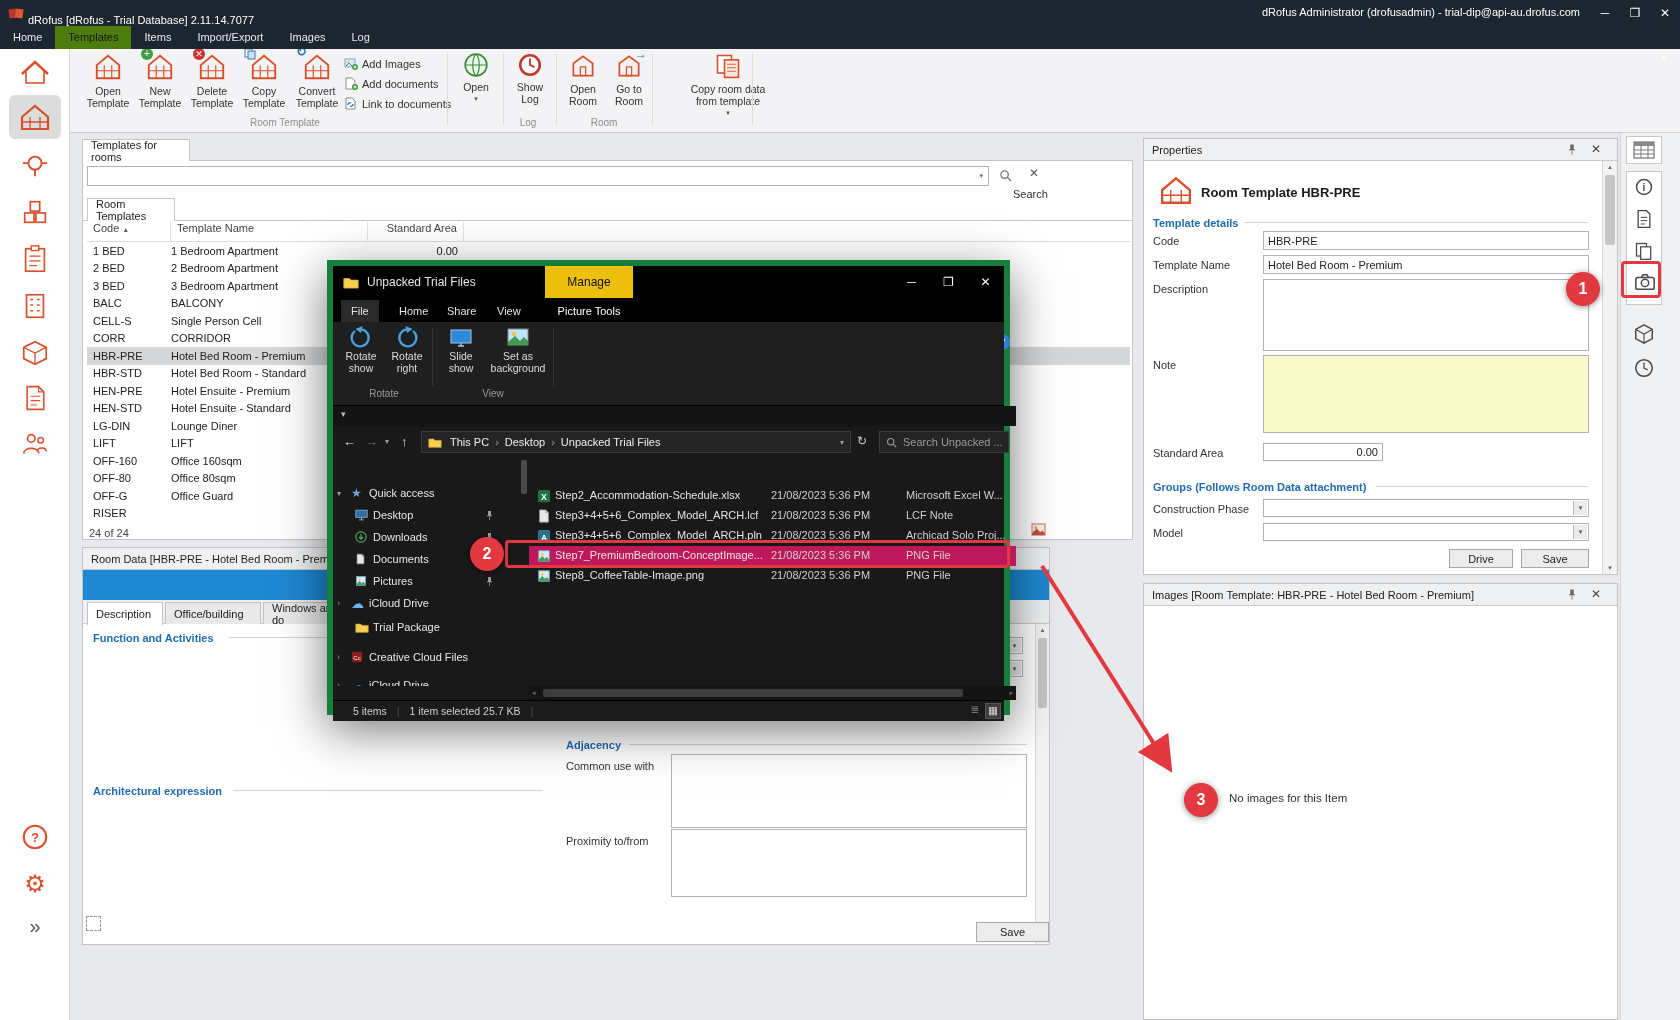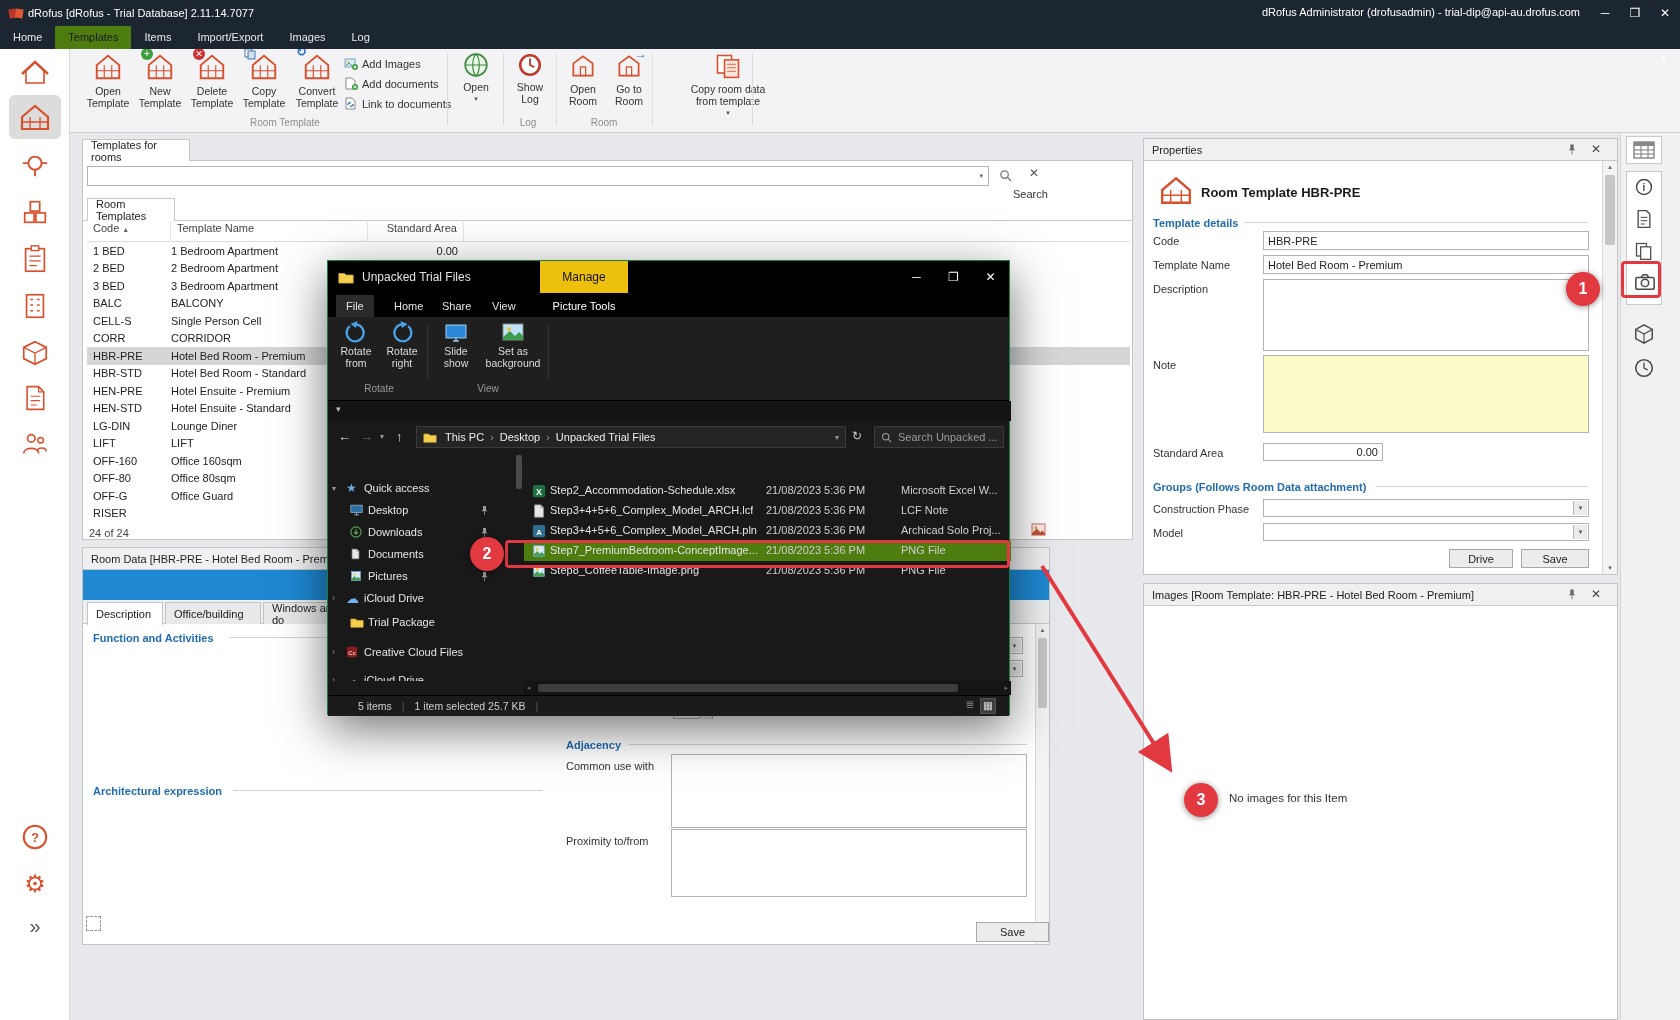--- a/index.html
+++ b/index.html
@@ -1,20 +1,20 @@
 <!DOCTYPE html>
 <html><head>
 <meta charset="utf-8">
 <style>
 *{margin:0;padding:0;box-sizing:border-box}
 html,body{width:1680px;height:1020px}
 body{position:relative;background:#e7e9ec;font-family:"Liberation Sans",sans-serif;font-size:11px;color:#222;overflow:hidden}
 .abs{position:absolute}
 svg{display:block}
-.titlebar{position:absolute;left:0;top:0;width:1680px;height:26px;background:#1c2630;color:#fff;display:flex;align-items:center;z-index:5}
+.titlebar{position:absolute;left:0;top:0;width:1680px;height:26px;background:#1c2630;color:#fff;display:flex;align-items:flex-end;z-index:5}
 .titlebar .t{font-size:11px;margin-left:8px}
 .wbtns{position:absolute;right:0;top:0;display:flex}
 .wbtn{width:30px;height:26px;display:flex;align-items:center;justify-content:center;color:#fff;font-size:12px}
 .tabbar{position:absolute;left:0;top:26px;width:1680px;height:23px;background:#1c2630;display:flex;z-index:5}
 .mtab{height:23px;line-height:23px;padding:0 13px;color:#e8e8e8;font-size:11px}
 .mtab.active{background:#4d7c0f;color:#1a1a1a}
 .ribbon{position:absolute;left:0;top:49px;width:1680px;height:84px;background:#f3f2f4;border-bottom:1px solid #cfcfcf;z-index:4}
 .bigbtn{position:absolute;top:3px;display:flex;flex-direction:column;align-items:center;text-align:center;font-size:10.5px;color:#333;line-height:12px}
 .bigbtn .lab{margin-top:3px}
 .smallbtn{position:absolute;height:17px;display:flex;align-items:center;gap:4px;font-size:11px;color:#333}
@@ -36,32 +36,32 @@
 .thead{display:flex;font-size:11px;color:#444}
 .trow{display:flex;height:17.5px;align-items:center;font-size:11px;color:#222}
 .trow.sel{background:#d4d6d8}
 .c-code{width:84px;padding-left:6px}
 .c-name{width:197px}
 .c-area{width:96px;text-align:right;padding-right:6px}
 .scroll{position:absolute;background:#f3f3f3;border-left:1px solid #d8d8d8}
 .thumb{position:absolute;background:#c6c6c6;border-radius:2px}
 .sarr{position:absolute;font-size:7px;color:#666;width:100%;text-align:center}
 
-.xw{position:absolute;left:327px;top:260px;width:683px;height:455px;background:#191919;z-index:50;box-shadow:0 14px 45px rgba(0,0,0,.55);font-size:11px;color:#e4e4e4;border:1px solid #15803d}
+.xw{position:absolute;left:327px;top:260px;width:683px;height:455px;background:#191919;z-index:50;box-shadow:0 14px 45px rgba(0,0,0,.55);font-size:11px;color:#e4e4e4;border:6px solid #15803d}
 .xtitle{position:absolute;left:0;top:0;width:100%;height:32px;background:#000;display:flex;align-items:center}
 .xmenu{position:absolute;left:0;top:32px;width:100%;height:24px;background:#000}
 .xmtab{position:absolute;top:2px;height:22px;display:flex;align-items:center;justify-content:center;color:#e4e4e4;font-size:11px;padding:0 10px}
 .xribbon{position:absolute;left:0;top:56px;width:100%;height:84px;background:#1f1f1f;border-bottom:1px solid #000}
 .xbtn{position:absolute;display:flex;flex-direction:column;align-items:center;font-size:10.5px;color:#dcdcdc;text-align:center;line-height:12px}
 .xglabel{position:absolute;top:66px;font-size:10px;color:#9a9a9a;text-align:center}
 .xaddr{position:absolute;left:0;top:160px;width:100%;height:32px;background:#191919}
 .xbox{position:absolute;background:#242424;border:1px solid #3a3a3a;display:flex;align-items:center}
 .xnavitem{position:absolute;left:4px;width:180px;height:22px;display:flex;align-items:center;color:#e6e6e6}
 .xrow{position:absolute;left:0;width:487px;height:20px;display:flex;align-items:center}
-.xrow.sel{background:#4d7c0f}
+.xrow.sel{background:#be185d}
 .xcol-name{position:absolute;left:26px;top:3px;white-space:nowrap;overflow:hidden;max-width:210px}
 .xcol-date{position:absolute;left:242px;top:3px;color:#cfcfcf}
 .xcol-type{position:absolute;left:377px;top:3px;color:#cfcfcf}
 .xstatus{position:absolute;left:0;top:434px;width:100%;height:21px;background:#1b1b1b;border-top:1px solid #000;display:flex;align-items:center;color:#cfcfcf;font-size:10.5px}
 
 .ann-circle{position:absolute;width:34px;height:34px;border-radius:50%;background:#e2383f;color:#fff;font-weight:bold;font-size:16px;display:flex;align-items:center;justify-content:center;z-index:100;box-shadow:0 1px 6px rgba(0,0,0,.45)}
 .ann-box{position:absolute;border:3px solid #e2383f;border-radius:4px;z-index:60}
 </style>
 </head>
 <body>
@@ -655,21 +655,21 @@
   </div>
 
   <div class="xribbon">
     <div class="xbtn" style="left:6px;top:4px;width:44px">
       <span>
           <svg width="24" height="24" viewBox="0 0 24 24">
             <path d="M6 5 A8.5 8.5 0 1 0 12 3.3" fill="none" stroke="#4aa3e8" stroke-width="2.2"></path>
             <path d="M13.5 0 L12 7 L6.5 3 Z" fill="#4aa3e8"></path>
           </svg>
         </span>
-      <span>Rotate from</span>
+      <span>Rotate show</span>
     </div>
     <div class="xbtn" style="left:52px;top:4px;width:44px">
       <span>
           <svg width="24" height="24" viewBox="0 0 24 24">
             <path d="M18 5 A8.5 8.5 0 1 1 12 3.3" fill="none" stroke="#4aa3e8" stroke-width="2.2"></path>
             <path d="M10.5 0 L12 7 L17.5 3 Z" fill="#4aa3e8"></path>
           </svg>
         </span>
       <span>Rotate right</span>
     </div>
@@ -890,21 +890,21 @@
     </div>
   </div>
 
   <div class="abs" style="left:196px;top:420px;width:487px;height:14px;background:#141414">
     <span class="abs" style="left:3px;top:3px;color:#666;font-size:7px">◂</span>
     <div class="thumb" style="left:14px;top:3px;width:420px;height:8px;background:#3d3d3d"></div>
     <span class="abs" style="right:3px;top:3px;color:#666;font-size:7px">▸</span>
   </div>
 
   <div class="xstatus">
-    <span style="margin-left:30px">5 items</span>
+    <span style="margin-left:20px">5 items</span>
     <span style="margin:0 10px;color:#555">|</span>
     <span>1 item selected 25.7 KB</span>
     <span style="margin:0 10px;color:#555">|</span>
     <span class="abs" style="left:634px;top:2px;width:16px;height:16px;text-align:center;color:#888">≣</span>
     <span class="abs" style="left:652px;top:2px;width:16px;height:16px;text-align:center;color:#ddd;background:#3d3d3d;border:1px solid #555">▦</span>
   </div>
 </div>
 
 <div class="ann-box" style="left:505px;top:540px;width:505px;height:28px"></div>
 <div class="ann-box" style="left:1621px;top:261px;width:40px;height:37px"></div>

